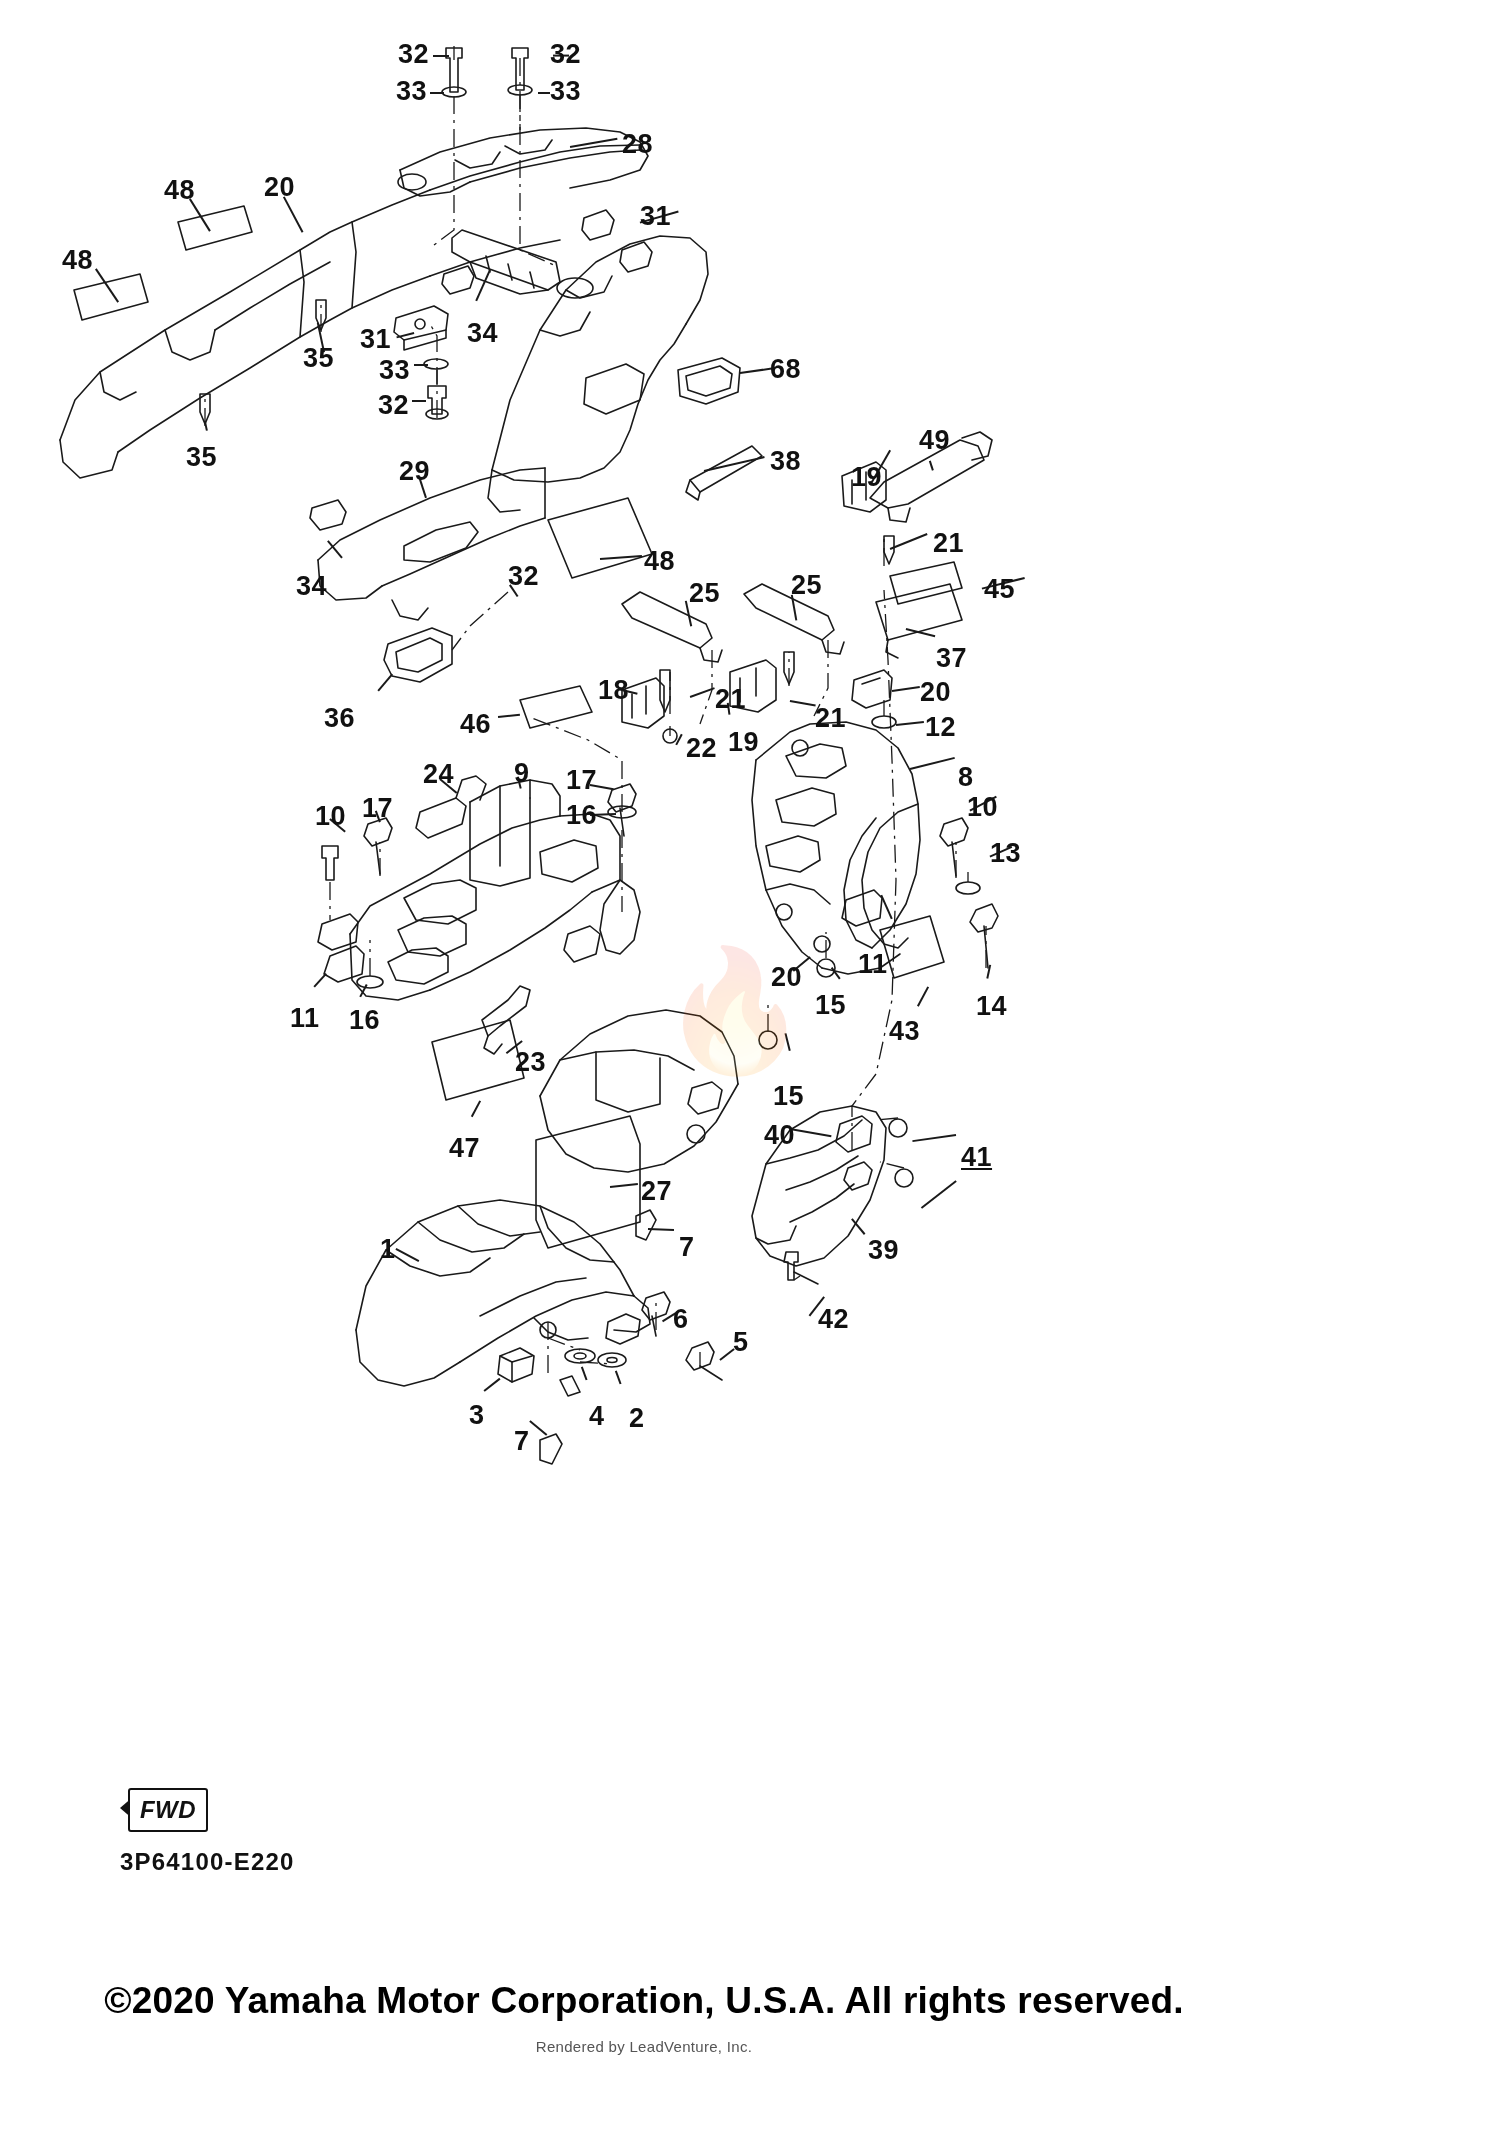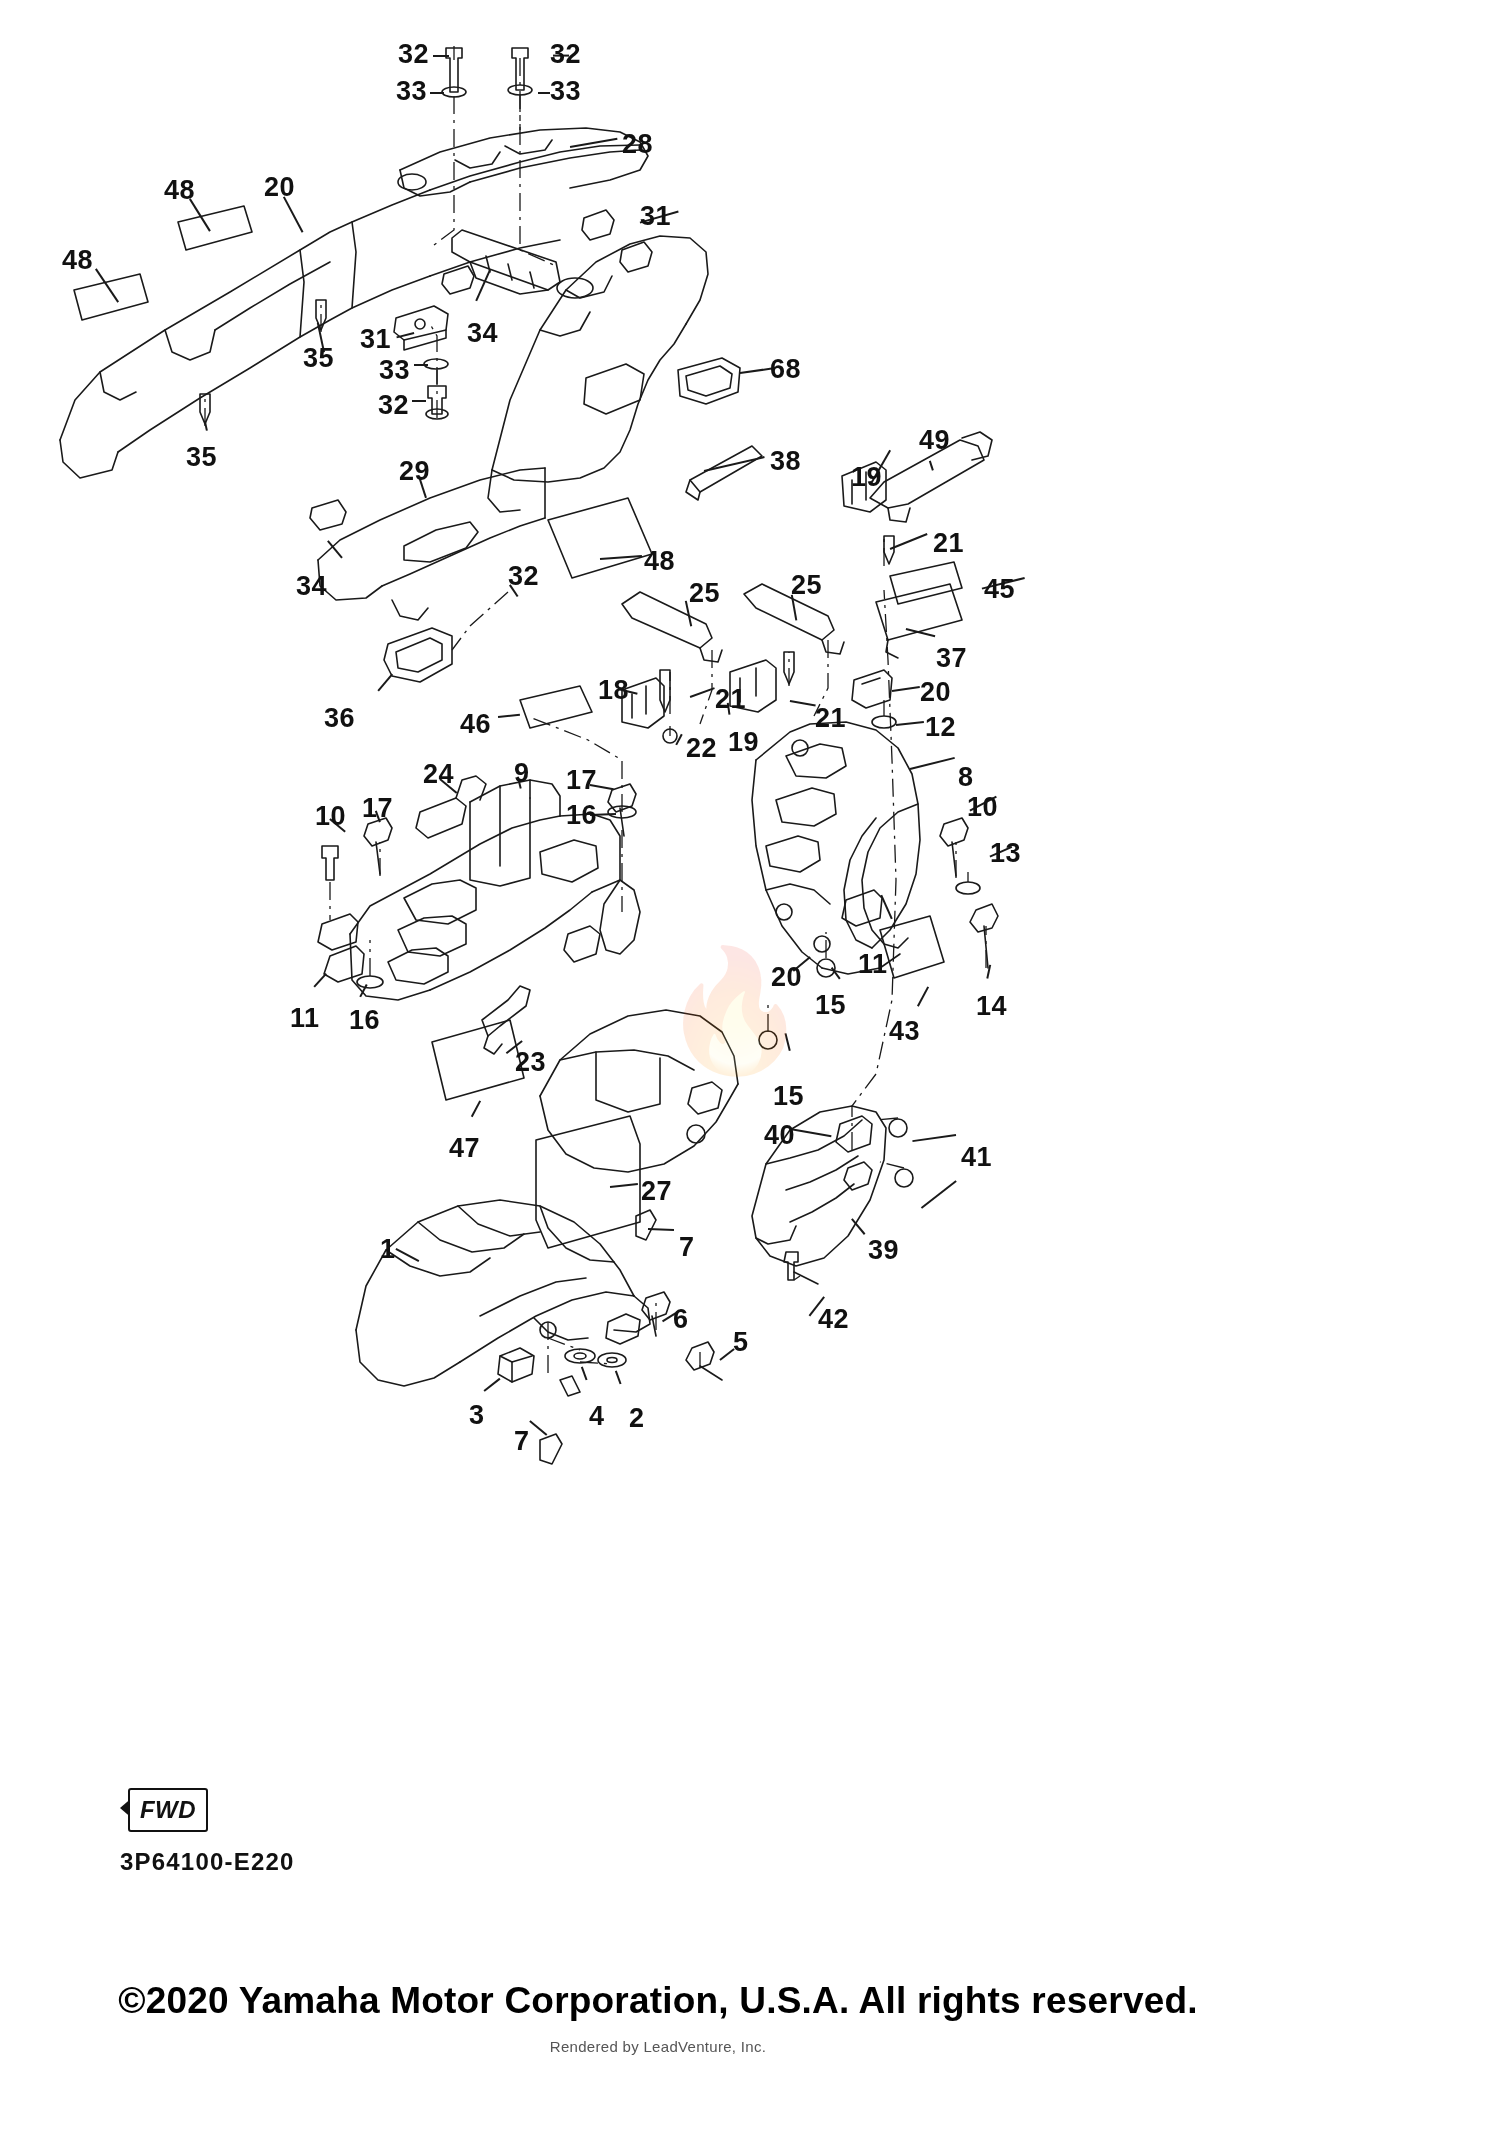--- a/index.html
+++ b/index.html
@@ -103,21 +103,21 @@
     left: 660px;
     top: 950px;
     font-size: 120px;
     color: rgba(120,120,120,0.13);
     line-height: 1;
     user-select: none;
   }
   
   #footer {
     position: absolute;
-    left: 14px;
+    left: 0;
     top: 1980px;
     width: 1288px;
     text-align: center;
   }
   #footer .copyright {
     font-size: 37px;
     font-weight: 700;
     color: #000;
     letter-spacing: 0.2px;
   }
@@ -513,21 +513,21 @@
       <div class="callout" style="left: 290px; top: 1005px;">11</div>
       <div class="callout" style="left: 349px; top: 1007px;">16</div>
       <div class="callout" style="left: 815px; top: 992px;">15</div>
       <div class="callout" style="left: 858px; top: 951px;">11</div>
       <div class="callout" style="left: 976px; top: 993px;">14</div>
       <div class="callout" style="left: 889px; top: 1018px;">43</div>
       <div class="callout" style="left: 515px; top: 1049px;">23</div>
       <div class="callout" style="left: 773px; top: 1083px;">15</div>
       <div class="callout" style="left: 449px; top: 1135px;">47</div>
       <div class="callout" style="left: 764px; top: 1122px;">40</div>
-      <div class="callout" style="left: 961px; top: 1144px;">41</div>
+      <div class="callout" style="left: 961px; top: 1144px; text-decoration: underline;">41</div>
       <div class="callout" style="left: 641px; top: 1178px;">27</div>
       <div class="callout" style="left: 868px; top: 1237px;">39</div>
       <div class="callout" style="left: 380px; top: 1236px;">1</div>
       <div class="callout" style="left: 679px; top: 1234px;">7</div>
       <div class="callout" style="left: 673px; top: 1306px;">6</div>
       <div class="callout" style="left: 818px; top: 1306px;">42</div>
       <div class="callout" style="left: 733px; top: 1329px;">5</div>
       <div class="callout" style="left: 469px; top: 1402px;">3</div>
       <div class="callout" style="left: 589px; top: 1403px;">4</div>
       <div class="callout" style="left: 629px; top: 1405px;">2</div>

